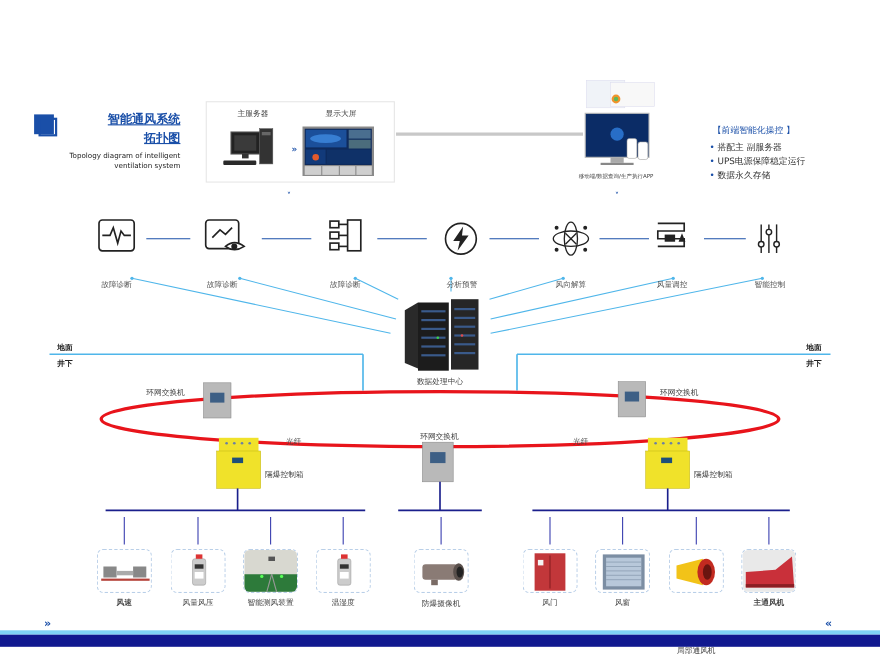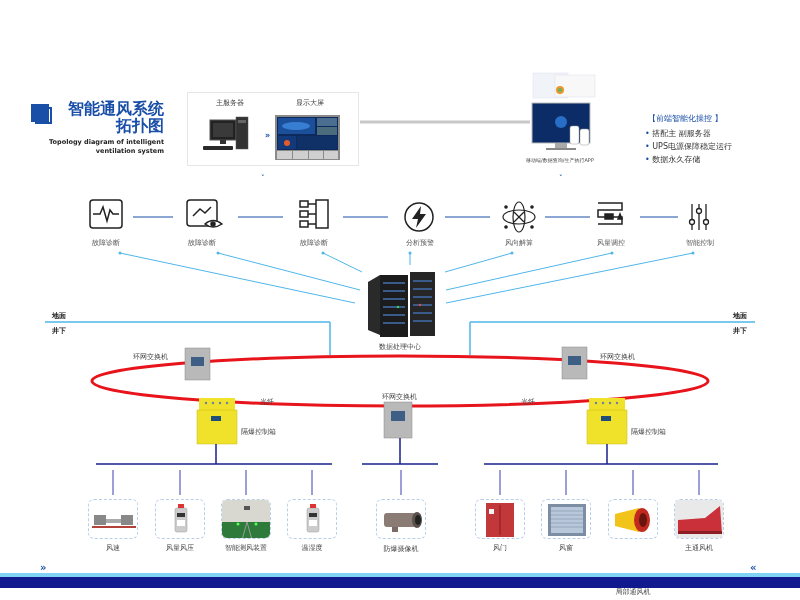--- a/index.html
+++ b/index.html
@@ -1,25 +1,25 @@
 <!DOCTYPE html>
 <html><head>
 <meta charset="utf-8">
 <style>
   * { box-sizing: border-box; margin: 0; padding: 0; }
   html, body { width: 800px; height: 600px; background: #ffffff; overflow: hidden; }
   body { position: relative; font-family: "DejaVu Sans", sans-serif; color: #333; }
   .lbl { position: absolute; font-size: 7px; color: #444; white-space: nowrap; text-align: center; }
-  .title-cn { position: absolute; left: 64px; top: 100px; width: 100px; color: #1a4fa8; font-weight: bold; font-size: 16px; line-height: 17px; text-align: right; }
-  .title-en { position: absolute; left: 40px; top: 138px; width: 124px; color: #222; font-size: 6.5px; line-height: 9px; text-align: right; font-weight: bold; }
+  .title-cn { position: absolute; left: 64px; top: 100px; width: 100px; color: #1a4fa8; font-weight: bold; font-size: 11px; line-height: 17px; text-align: right; text-decoration: underline; }
+  .title-en { position: absolute; left: 40px; top: 138px; width: 124px; color: #222; font-size: 6.5px; line-height: 9px; text-align: right; }
   .logo-back { position: absolute; left: 31px; top: 104px; width: 18px; height: 18px; background: #1a4fa8; }
   .logo-front { position: absolute; left: 35px; top: 107px; width: 17px; height: 17px; border: 2px solid #1a4fa8; background: transparent; }
   .top-box { position: absolute; left: 187px; top: 92px; width: 172px; height: 74px; border: 1px solid #e6e6e6; background: #fff; }
   .func-frame { position: absolute; left: 54px; top: 185px; width: 693px; height: 76px; border: 1px dashed #cfe0f2; border-radius: 10px; background: #fff; }
-  .func-label { position: absolute; font-size: 7px; color: #555; width: 60px; text-align: center; }
+  .func-label { position: absolute; font-size: 7px; color: #555; width: 60px; text-align: center; margin-top: 16px; }
   .dev-card { position: absolute; width: 50px; height: 40px; border: 1px dashed #b9cfe8; border-radius: 6px; background: #fff; overflow: hidden; }
   .bullet-list { position: absolute; left: 645px; top: 127px; font-size: 8px; color: #333; line-height: 13px; }
   .bullet-list li { list-style: none; }
   .bullet-list li::before { content: "• "; color: #1a4fa8; }
   .bracket-title { position: absolute; left: 648px; top: 113px; font-size: 8px; color: #1a4fa8; }
   .footer-light { position: absolute; left: 0; top: 573px; width: 800px; height: 4px; background: #7fd3f5; }
   .footer-dark { position: absolute; left: 0; top: 577px; width: 800px; height: 11px; background: #11198f; }
   .chev { position: absolute; font-size: 10px; font-weight: bold; color: #1a4fa8; }
   .svg-layer { position: absolute; left: 0; top: 0; }
 </style>
@@ -346,26 +346,26 @@
     </svg>
 </div>
 <div class="dev-card" style="left:674px;top:499px;">
   <svg width="50" height="40">
       <rect width="50" height="40" fill="#e9e9e9"></rect>
       <polygon points="3,20 30,18 45,6 47,34 3,34" fill="#c9303a"></polygon>
       <rect x="3" y="31" width="44" height="3" fill="#8a1e24"></rect>
     </svg>
 </div>
 
-<div class="lbl" style="left:88px;top:543px;width:50px;">风速</div>
+<div class="lbl" style="left:88px;top:543px;width:50px;font-weight:bold;">风速</div>
 <div class="lbl" style="left:155px;top:543px;width:50px;text-align:center;">风量风压</div>
 <div class="lbl" style="left:216px;top:543px;width:60px;">智能测风装置</div>
 <div class="lbl" style="left:287px;top:543px;width:50px;">温湿度</div>
 <div class="lbl" style="left:376px;top:544px;width:50px;text-align:center;">防爆摄像机</div>
 <div class="lbl" style="left:475px;top:543px;width:50px;">风门</div>
 <div class="lbl" style="left:541px;top:543px;width:50px;">风窗</div>
 <div class="lbl" style="left:603px;top:543px;width:60px;margin-top:44px;">局部通风机</div>
-<div class="lbl" style="left:674px;top:543px;width:50px;">主通风机</div>
+<div class="lbl" style="left:674px;top:543px;width:50px;font-weight:bold;">主通风机</div>
 
 <div class="chev" style="left:40px;top:562px;">»</div>
 <div class="chev" style="left:750px;top:562px;">«</div>
 <div class="footer-light"></div>
 <div class="footer-dark"></div>
 
 </body></html>

